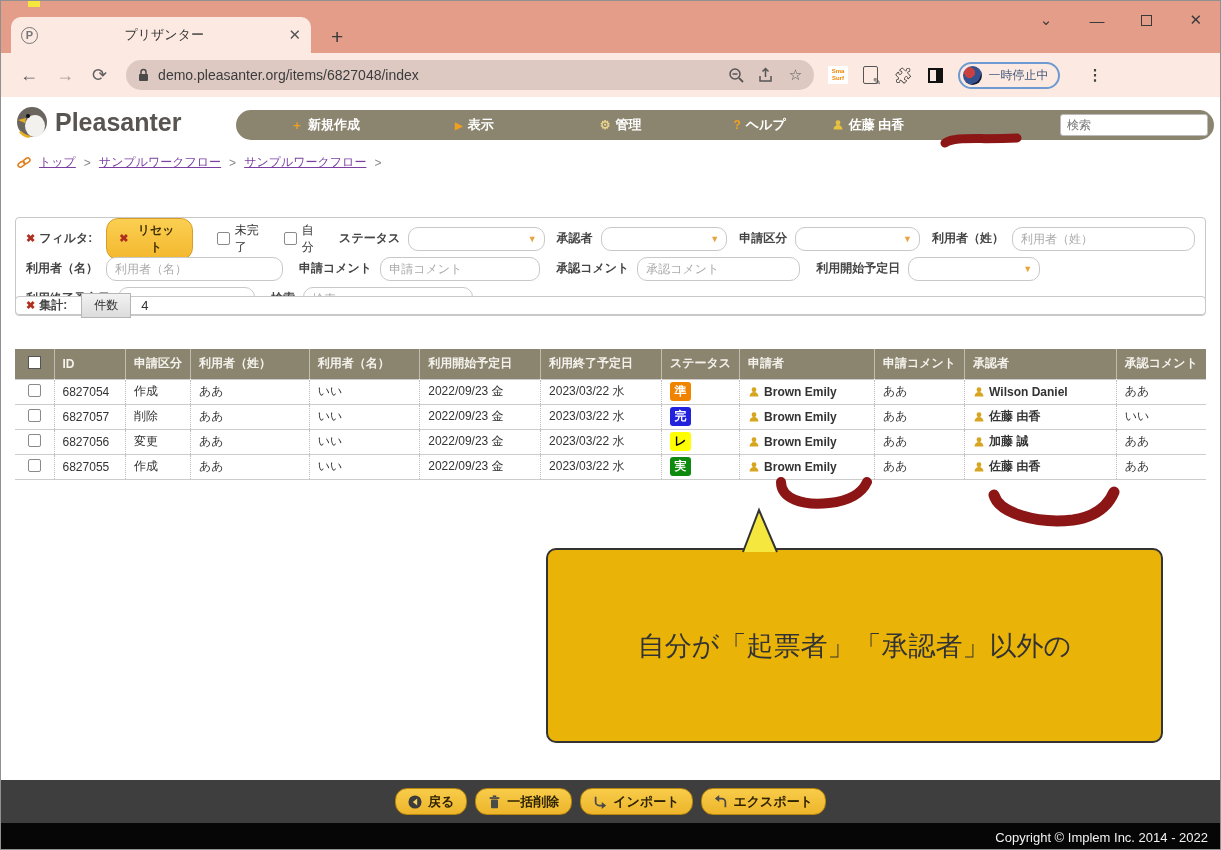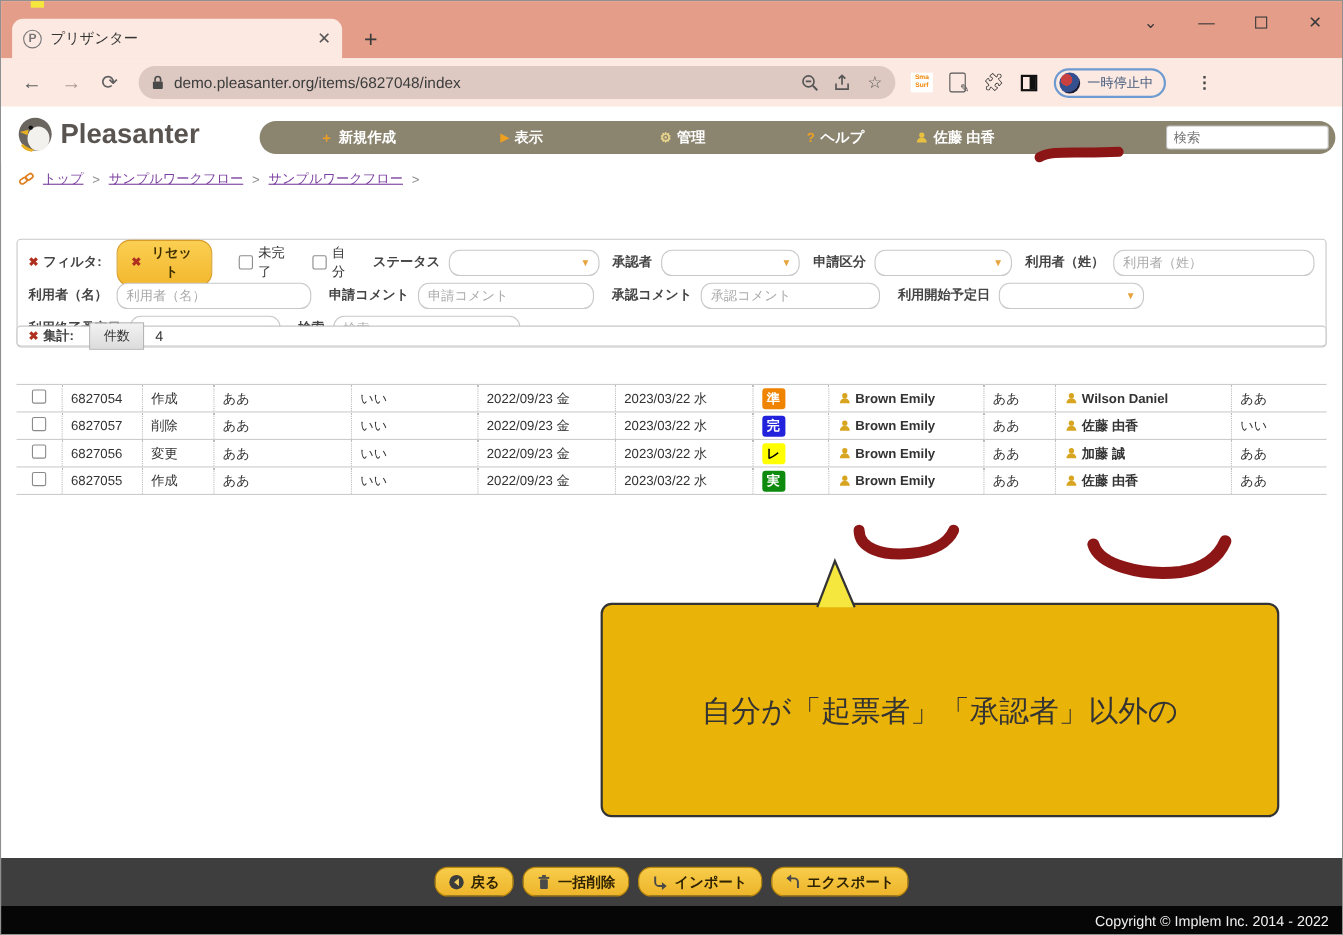--- a/index.html
+++ b/index.html
@@ -8,21 +8,21 @@
             border:1px solid #909090; overflow:hidden; }
 
   
   .titlebar { position:absolute; top:0; left:0; width:100%; height:52px; background:#e39d89; }
   .artifact { position:absolute; left:27px; top:0; width:12px; height:6px; background:#f5e73e; }
   .tab { position:absolute; left:10px; top:16px; width:300px; height:36px; background:#fbe9e2;
          border-radius:10px 10px 0 0; display:flex; align-items:center; padding:0 10px; }
   .tab-favicon { width:17px; height:17px; border:1.5px solid #777; border-radius:50%;
          color:#777; font-size:11px; font-weight:bold; display:flex; align-items:center;
          justify-content:center; margin-right:8px; flex:0 0 auto; }
-  .tab-title { font-size:13px; color:#333; flex:1; }
+  .tab-title { font-size:13px; color:#333; flex:1;text-align:center; }
   .tab-close { color:#555; font-size:15px; margin-left:6px; cursor:pointer; }
   .newtab-btn { position:absolute; left:330px; top:24px; color:#3a3a3a; font-size:21px; }
   .wincontrols { position:absolute; right:18px; top:10px; display:flex; gap:37px;
                  color:#3a3a3a; font-size:15px; align-items:center; }
   .wc-max { width:11px; height:11px; border:1.5px solid #3a3a3a; }
 
   .toolbar { position:absolute; top:52px; left:0; width:100%; height:44px; background:#fbe9e2;
              display:flex; align-items:center; padding:0 10px; }
   .navbtn { color:#5f5f5f; font-size:18px; margin:0 9px; }
   .navbtn.dim { color:#b29a92; }
@@ -289,20 +289,34 @@
       <col style="width:115px">
         <col style="width:125px">
         <col style="width:125px">
         <col style="width:69px">
       <col style="width:141px">
         <col style="width:65px">
         <col style="width:160px">
         <col style="width:87px">
     </colgroup>
     <tbody>
+        <tr>
+      <th><span class="hdr-cb"></span></th>
+      <th>ID</th>
+      <th>申請区分</th>
+      <th>利用者（姓）</th>
+      <th>利用者（名）</th>
+      <th>利用開始予定日</th>
+      <th>利用終了予定日</th>
+      <th>ステータス</th>
+      <th>申請者</th>
+      <th>申請コメント</th>
+      <th>承認者</th>
+      <th>承認コメント</th>
+    </tr>
     <tr>
       <td><span class="cb"></span></td>
       <td>6827054</td>
           <td>作成</td>
       <td>ああ</td>
           <td>いい</td>
       <td>2022/09/23 金</td>
           <td>2023/03/22 水</td>
       <td><span class="badge" style="background-color: rgb(240, 131, 0); color: rgb(255, 255, 255);">準</span></td>
       <td>

